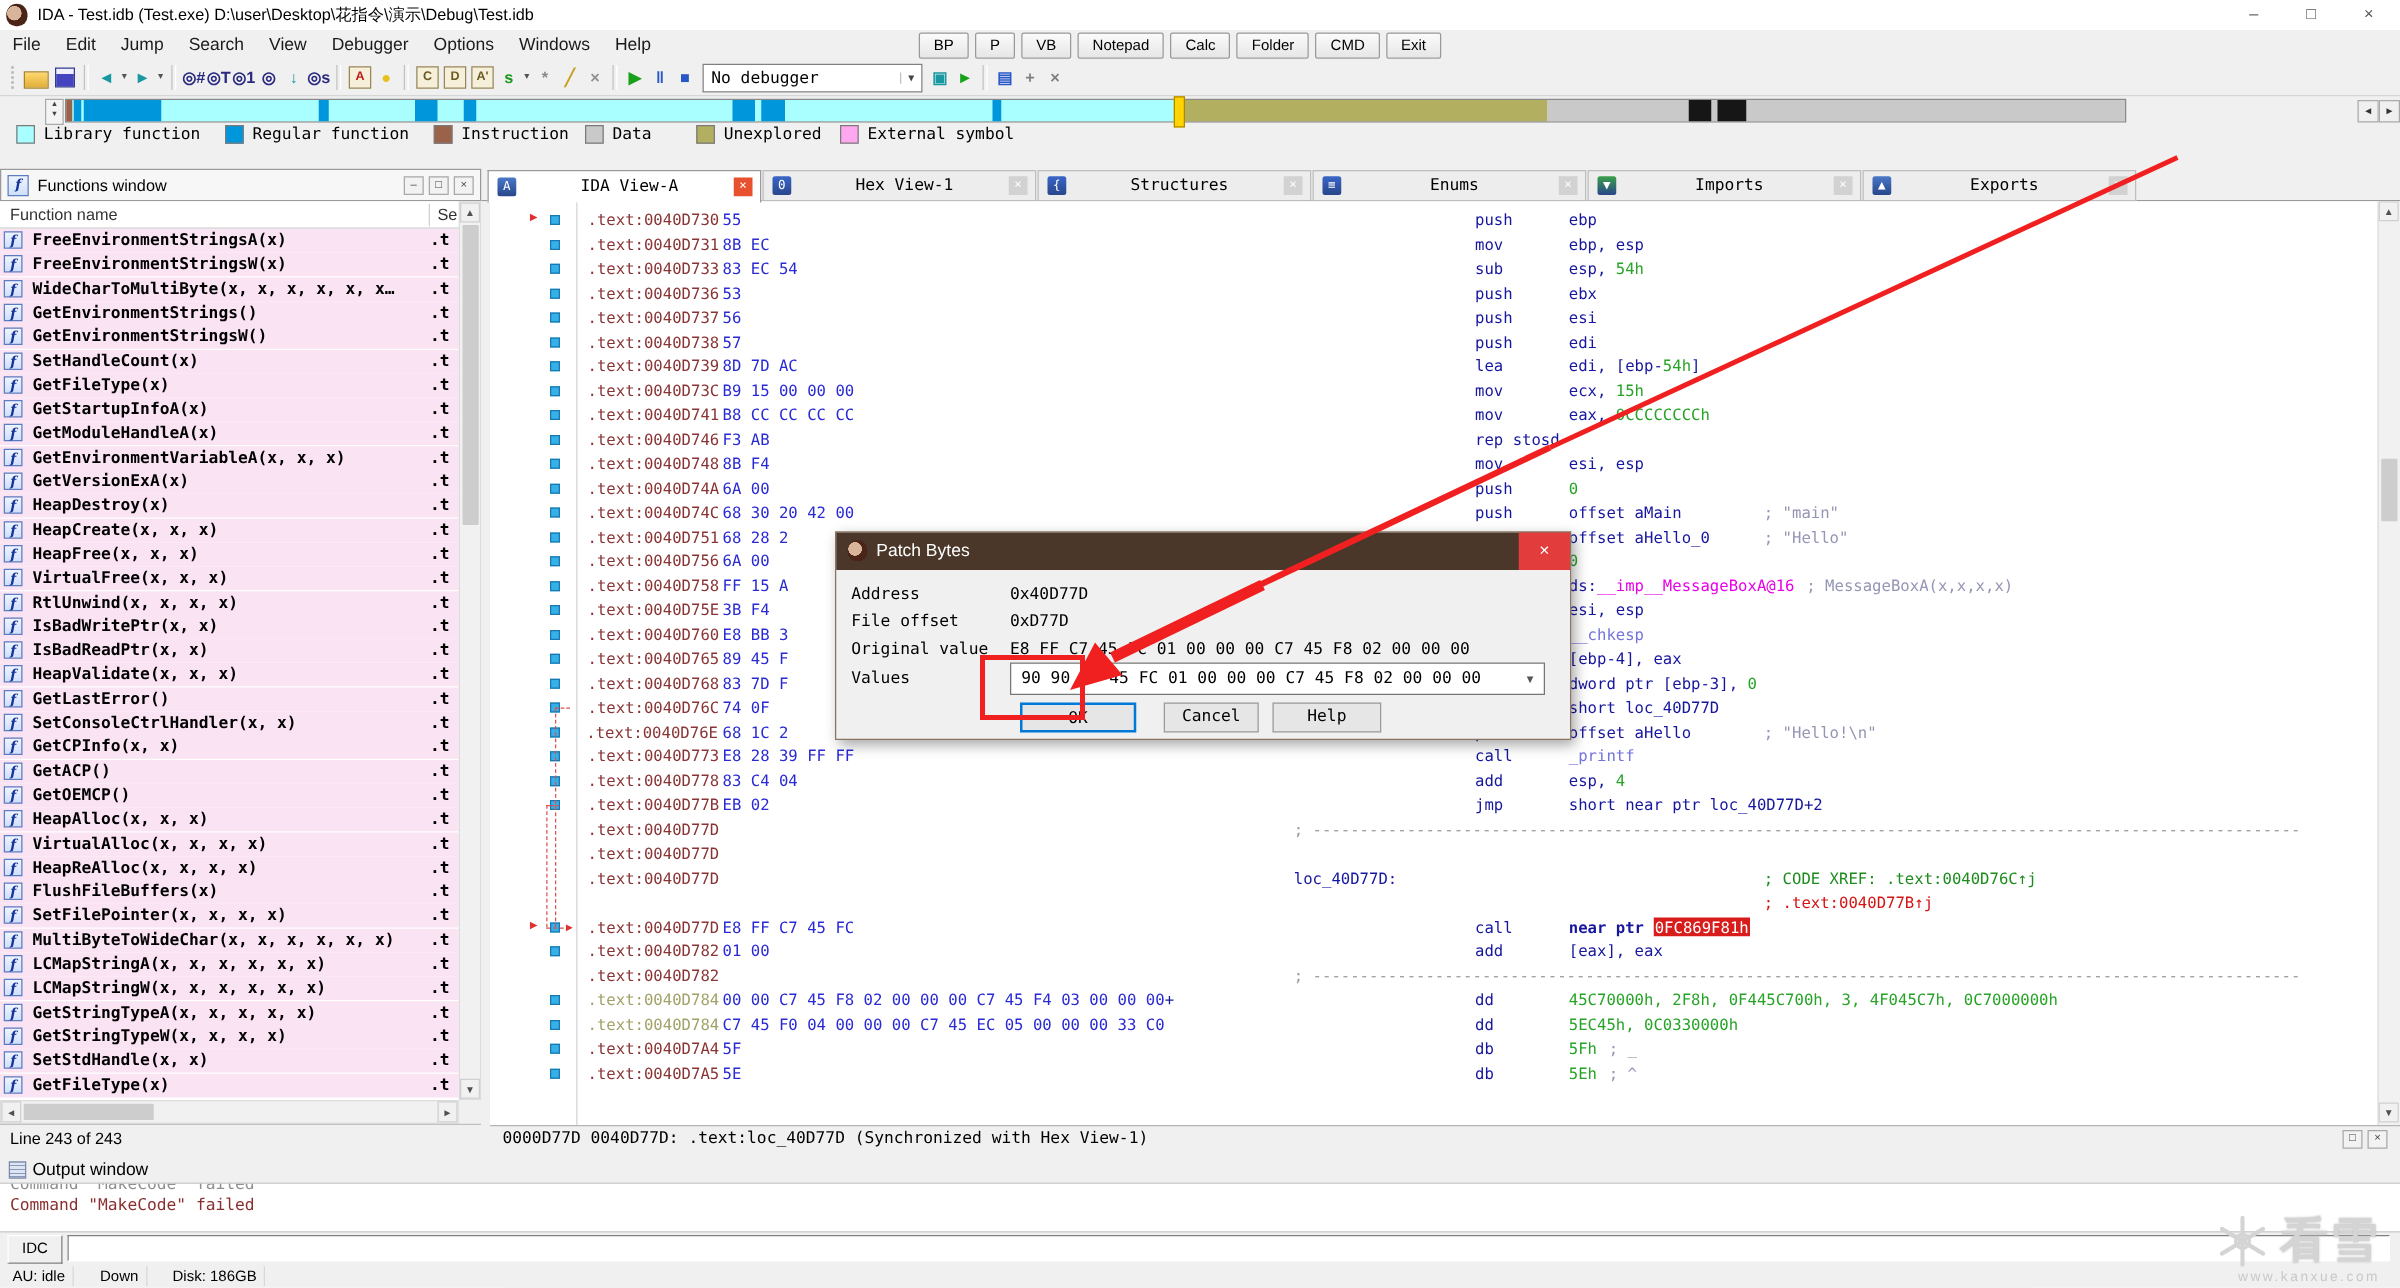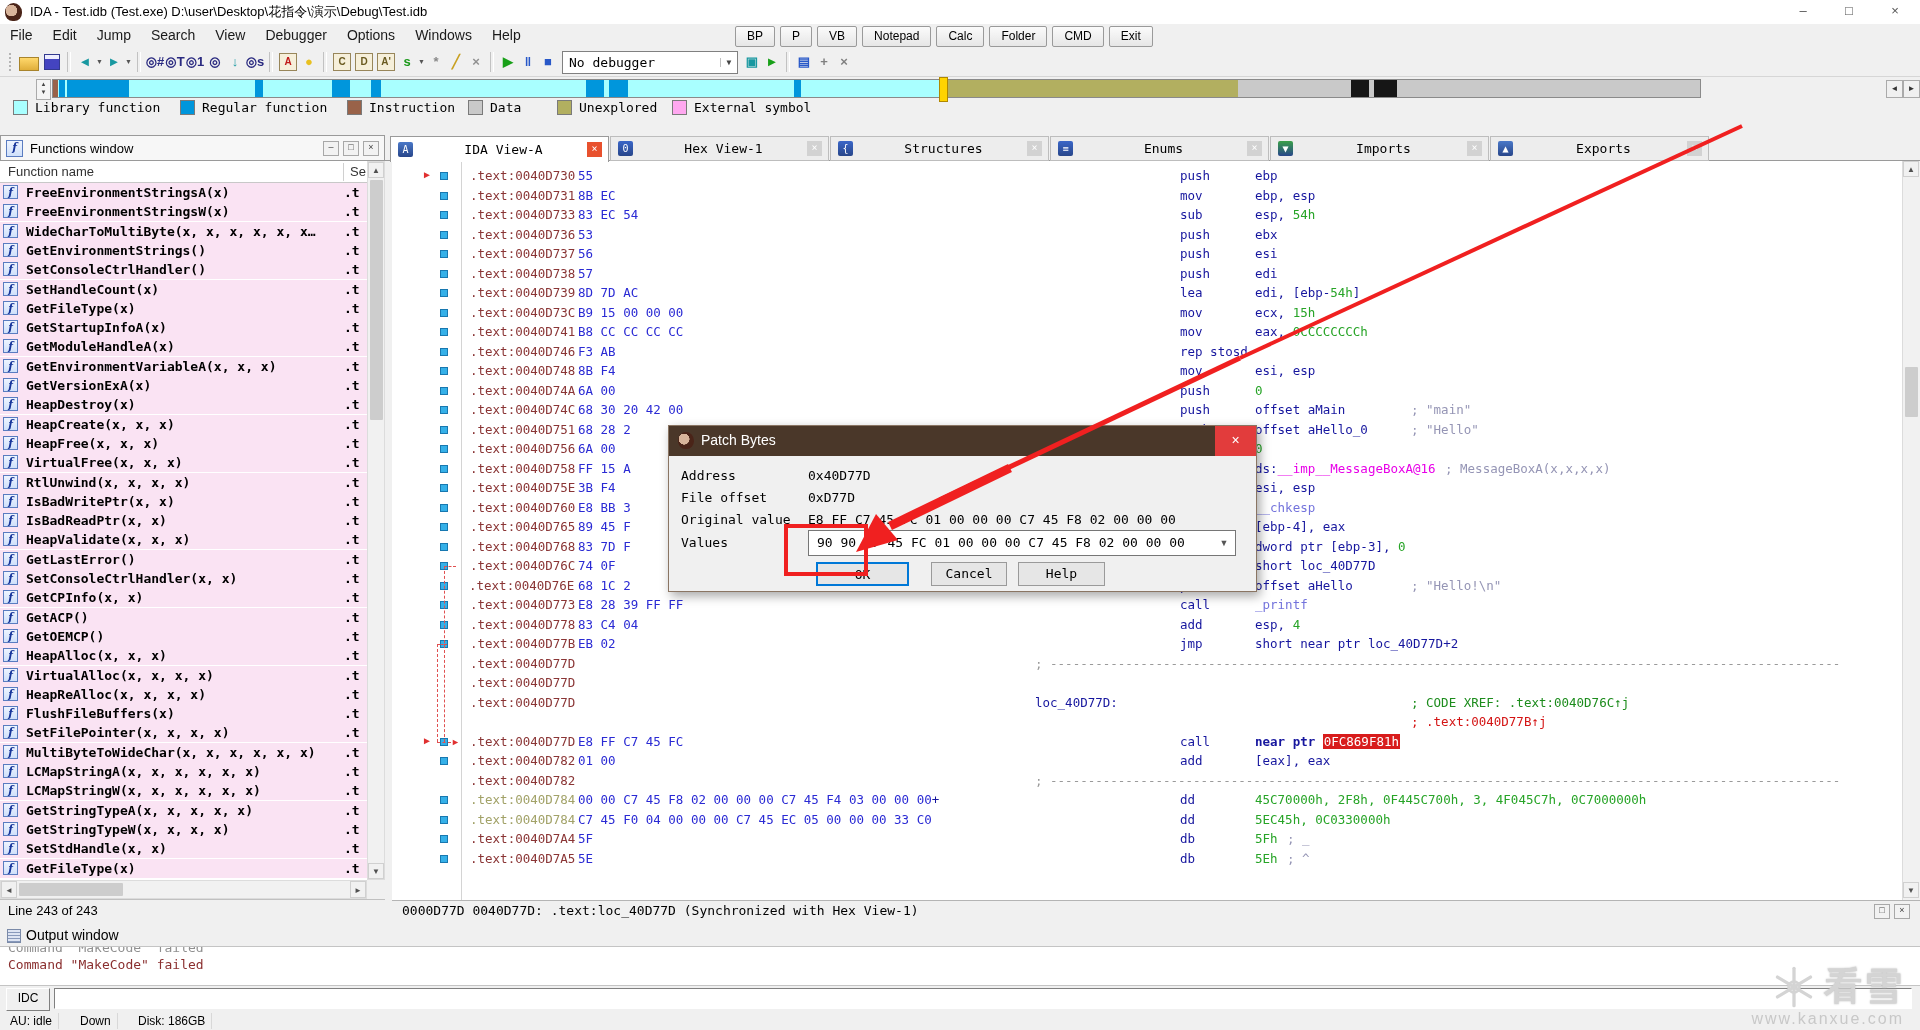--- a/index.html
+++ b/index.html
@@ -150,21 +150,21 @@
           line-height:19px;font-size:12px;border:1px solid;border-color:#fff #808080 #808080 #fff}
   #idcinput{position:absolute;left:54px;top:2px;width:1858px;height:21px;background:#fff;
             border:1px solid;border-color:#808080 #fff #fff #808080;box-sizing:border-box}
   #statusbar{position:absolute;left:0;top:87px;width:1920px;height:18px;font-size:12px}
   .stcell{position:absolute;top:1px;height:16px;line-height:16px;padding:0 6px;border-right:1px solid #d8d8d8}
 
   
   #watermark{right:16px;bottom:2px;z-index:90;text-align:right;pointer-events:none}
   #wmrow{display:flex;align-items:center;justify-content:flex-end;gap:8px}
   #wmbrand{font-size:38px;font-weight:bold;color:#d4d4d4;text-shadow:0 0 2px #b8b8b8;letter-spacing:2px}
-  #wmsite{font-size:16px;color:#c8c8c8;letter-spacing:2px;margin-top:-2px}
+  #wmsite{font-size:11px;color:#c8c8c8;letter-spacing:2px;margin-top:-2px}
 </style>
 </head>
 <body>
 
 <div class="abs" id="titlebar">
   <div class="abs lady" id="appicon"></div>
   <div class="abs" id="wintitle">IDA - Test.idb (Test.exe) D:\user\Desktop\花指令\演示\Debug\Test.idb</div>
   <div class="abs winctl" style="right:94px">–</div>
   <div class="abs winctl" style="right:48px">□</div>
   <div class="abs winctl" style="right:2px">×</div>
@@ -347,21 +347,21 @@
       <span class="fname">WideCharToMultiByte(x, x, x, x, x, x…</span>
       <span class="fseg">.t</span>
     </div>
     <div class="frow" style="top: 58px;">
       <div class="ficon">f</div>
       <span class="fname">GetEnvironmentStrings()</span>
       <span class="fseg">.t</span>
     </div>
     <div class="frow" style="top: 77px;">
       <div class="ficon">f</div>
-      <span class="fname">SetConsoleCtrlHandler()</span>
+      <span class="fname">GetEnvironmentStringsW()</span>
       <span class="fseg">.t</span>
     </div>
     <div class="frow" style="top: 97px;">
       <div class="ficon">f</div>
       <span class="fname">SetHandleCount(x)</span>
       <span class="fseg">.t</span>
     </div>
     <div class="frow" style="top: 116px;">
       <div class="ficon">f</div>
       <span class="fname">GetFileType(x)</span>

